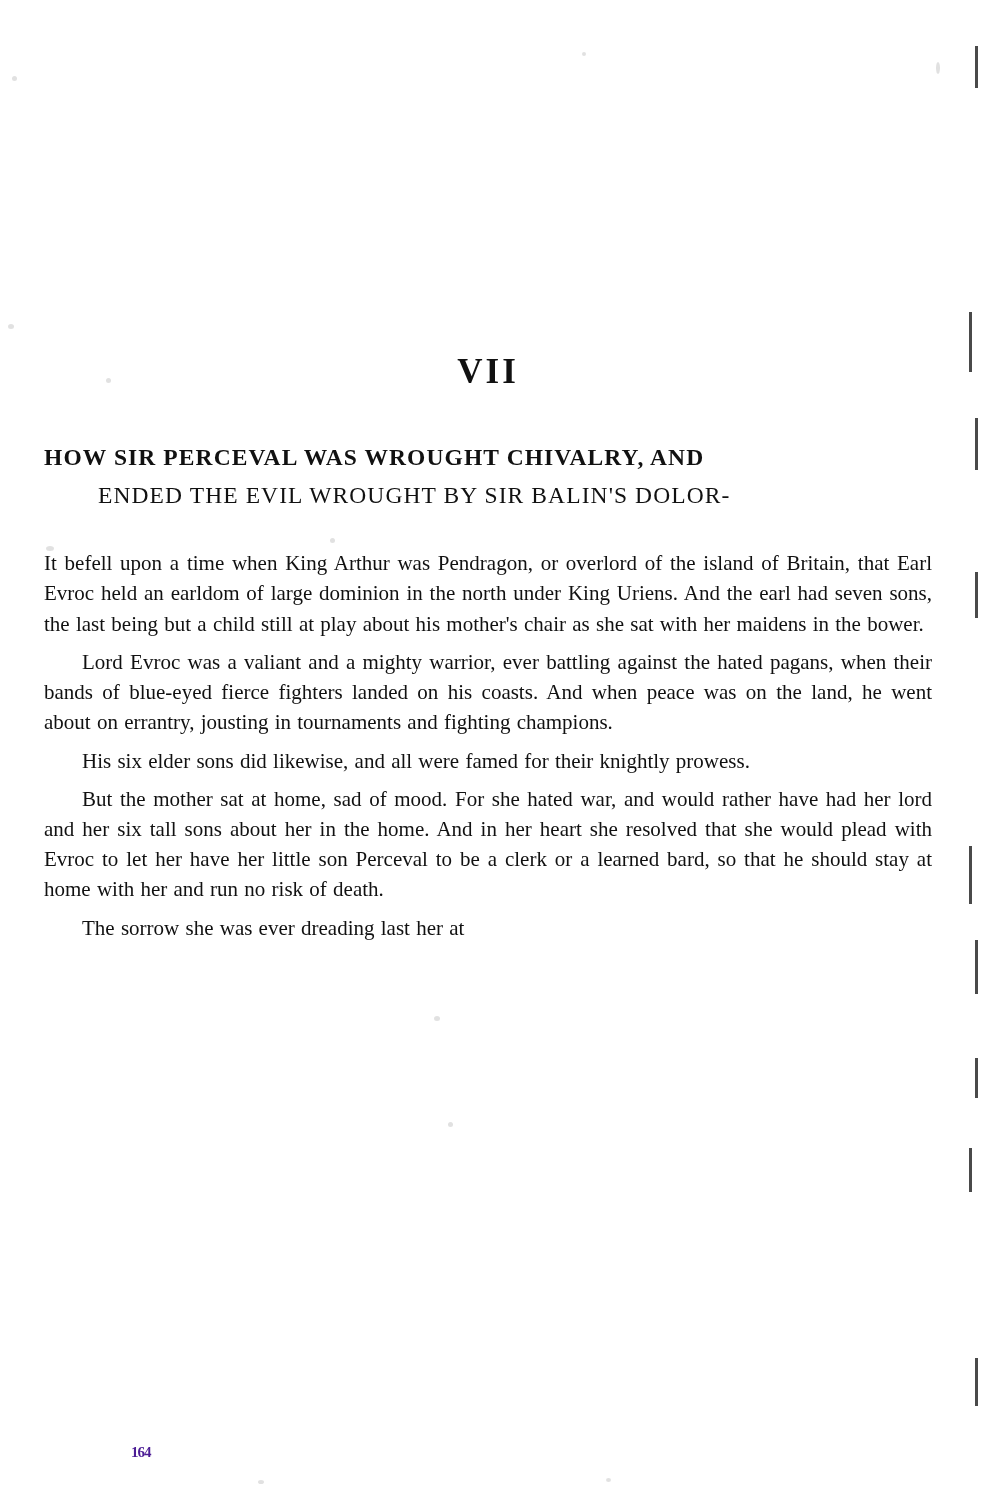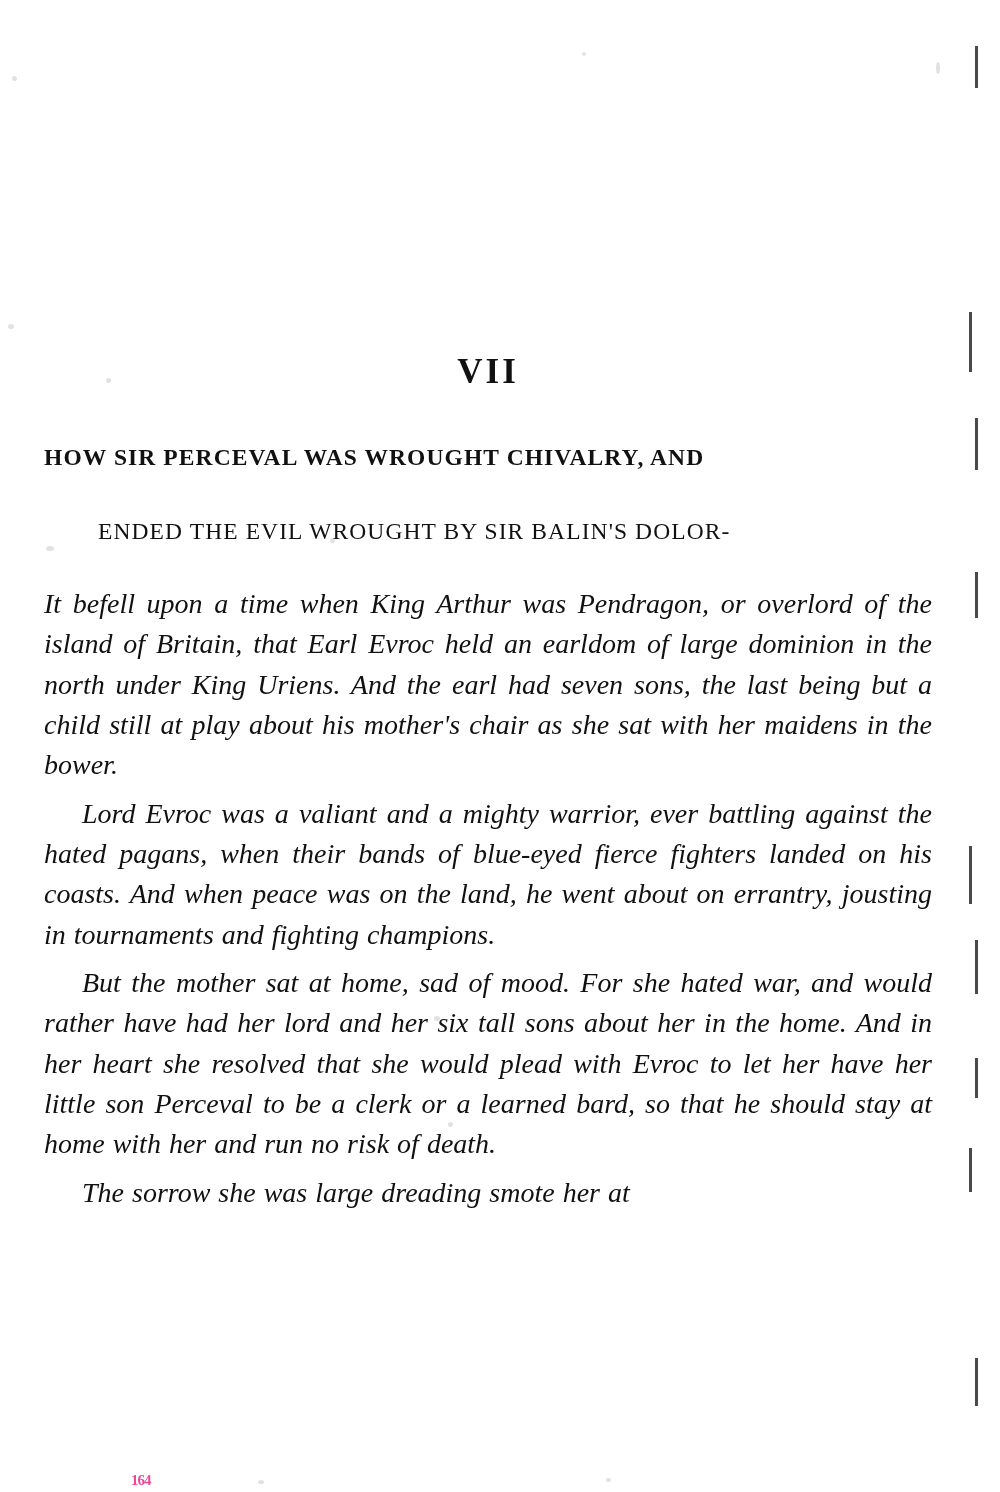--- a/index.html
+++ b/index.html
@@ -56,44 +56,42 @@
 
   .chapter-title {
     font-size: 23.5px;
     letter-spacing: 1.1px;
     line-height: 1.62;
     margin: 0 0 34px 0;
     text-align: justify;
     text-align-last: left;
   }
   .chapter-title .line1 { display: block; }
-  .chapter-title .line2 { display: block; padding-left: 54px; margin-top: 36px; }
+  .chapter-title .line2 { display: block; padding-left: 54px; }
   .chapter-title .line3 { display: block; }
   .chapter-title .b { font-weight: bold; }
 
   p.body-par {
-    font-size: 28px;
+    font-size: 21px;
     line-height: 1.44;
     margin: 0;
     text-align: justify;
     text-align-last: left;
     word-spacing: 1px;
-    font-style: italic;
   }
   p.body-par + p.body-par { text-indent: 38px; margin-top: 8px; }
 
   .page-number {
     position: absolute;
     left: 131px;
     top: 1444px;
     font-size: 15px;
     font-weight: bold;
-    color: #ec4899;
+    color: #4c1d95;
     letter-spacing: -1px;
-    margin-top: 28px;
   }
 </style>
 </head>
 <body>
 
 <div class="page">
 
   <div class="edge-bar" style="left:975px; top:46px; height:42px;"></div>
   <div class="edge-bar" style="left:969px; top:312px; height:60px;"></div>
   <div class="edge-bar" style="left:975px; top:418px; height:52px;"></div>
@@ -120,20 +118,21 @@
 
     <h1 class="chapter-number">VII</h1>
 
     <div class="chapter-title">
       <span class="line1 b">HOW SIR PERCEVAL WAS WROUGHT CHIVALRY, AND</span>
       <span class="line2">ENDED THE EVIL WROUGHT BY SIR BALIN'S DOLOR-</span>
     </div>
 
     <p class="body-par">It befell upon a time when King Arthur was Pendragon, or overlord of the island of Britain, that Earl Evroc held an earldom of large dominion in the north under King Uriens. And the earl had seven sons, the last being but a child still at play about his mother's chair as she sat with her maidens in the bower.</p>
     <p class="body-par">Lord Evroc was a valiant and a mighty warrior, ever battling against the hated pagans, when their bands of blue-eyed fierce fighters landed on his coasts. And when peace was on the land, he went about on errantry, jousting in tournaments and fighting champions.</p>
+    <p class="body-par">His six elder sons did likewise, and all were famed for their knightly prowess.</p>
     <p class="body-par">But the mother sat at home, sad of mood. For she hated war, and would rather have had her lord and her six tall sons about her in the home. And in her heart she resolved that she would plead with Evroc to let her have her little son Perceval to be a clerk or a learned bard, so that he should stay at home with her and run no risk of death.</p>
-    <p class="body-par">The sorrow she was large dreading smote her at</p>
+    <p class="body-par">The sorrow she was ever dreading last her at</p>
 
   </div>
 
   <div class="page-number">164</div>
 
 </div>
 
 </body></html>

